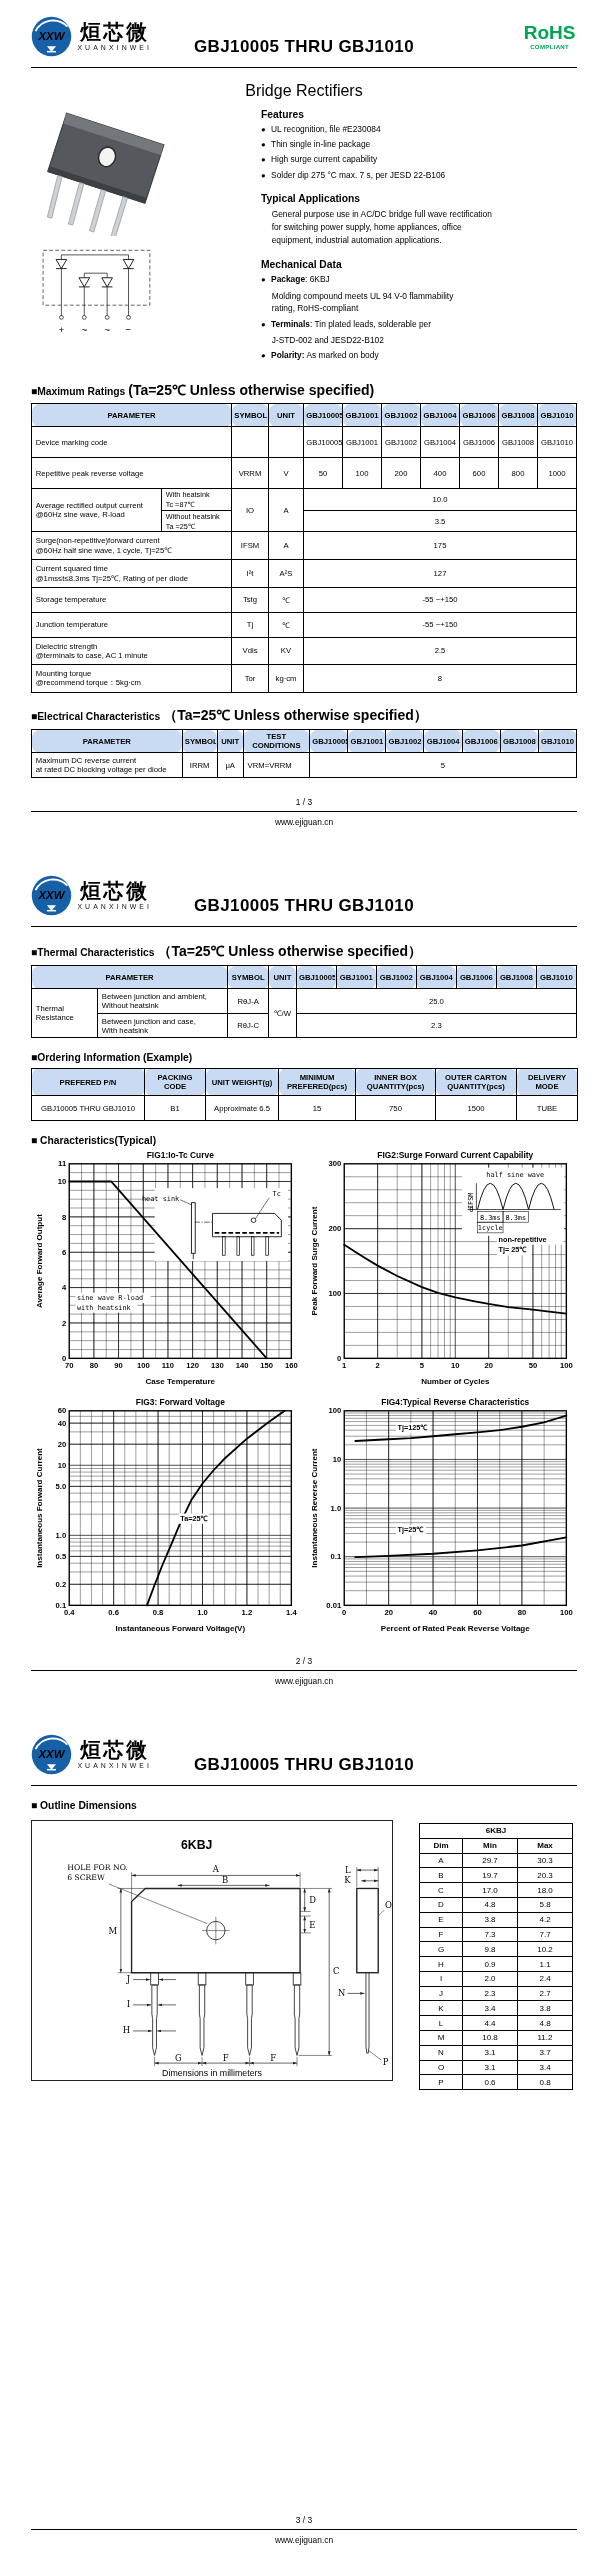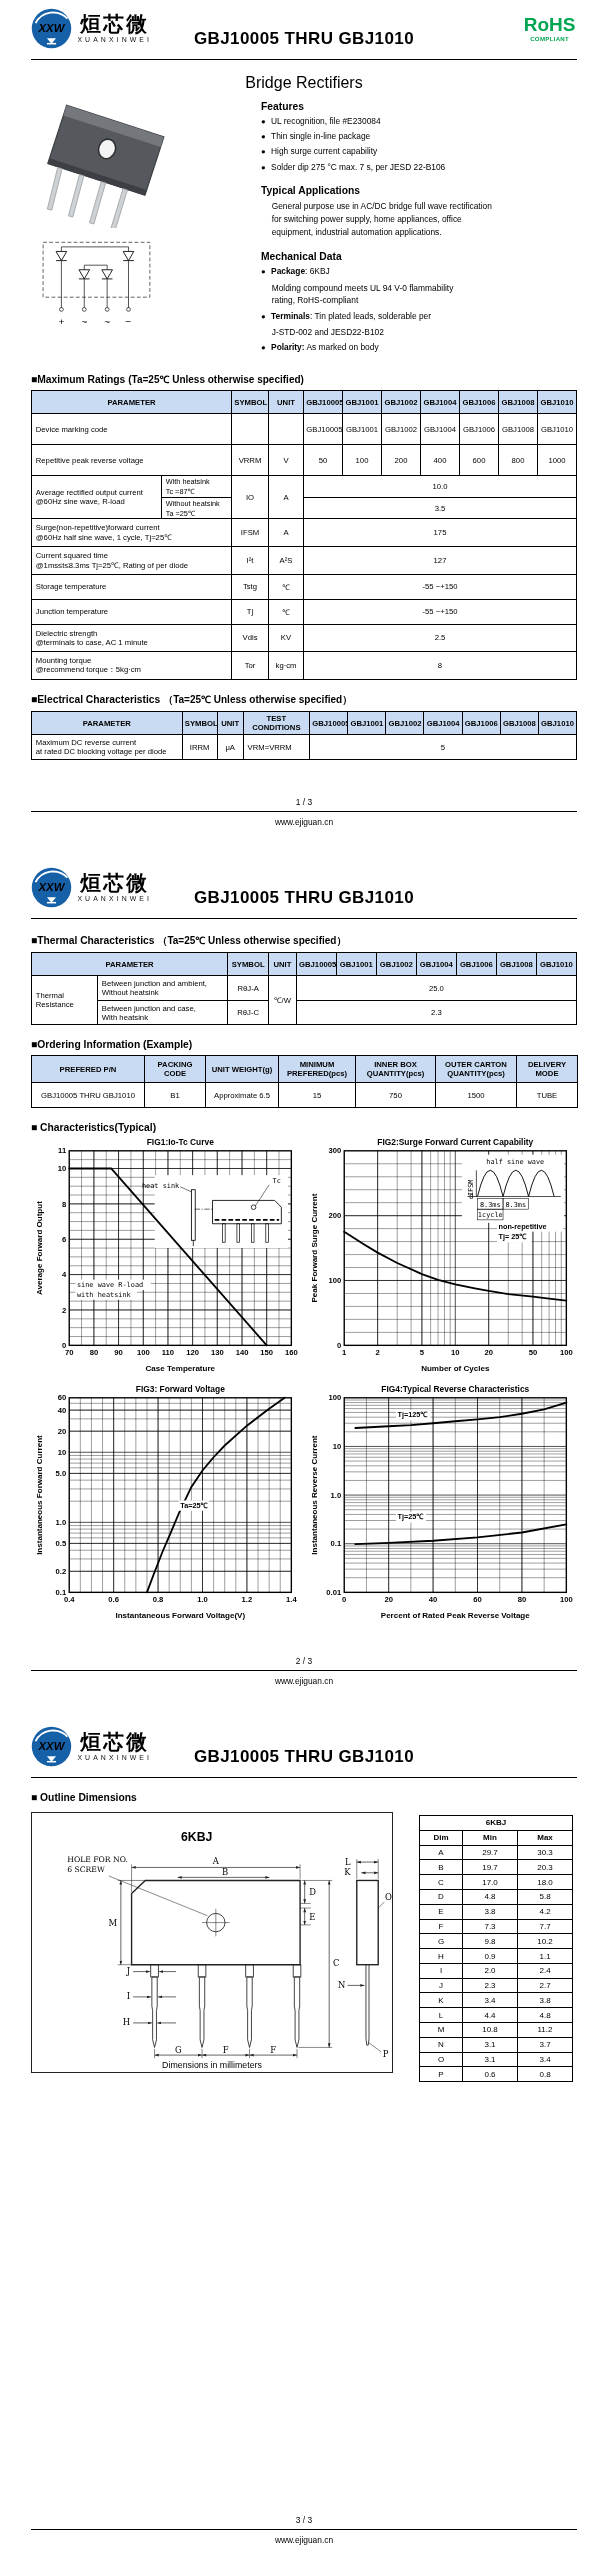--- a/index.html
+++ b/index.html
@@ -1,18 +1,18 @@
 <!DOCTYPE html>
 <html style="font-size:12.2px"><head>
 <meta charset="utf-8">
 <style>
   html,body{margin:0;padding:0;background:#fff;}
   body{width:608px;font-family:"Liberation Sans",sans-serif;color:#000;}
   .page{position:relative;width:608px;height:859px;overflow:hidden;background:#fff;}
-  .content{padding:0 31px;position:relative;}
+  .content{padding:8px 31px;position:relative;}
   
   .hdr{position:relative;height:59px;border-bottom:1.5px solid #000;}
   .logo{position:absolute;left:0;top:8.4px;display:flex;align-items:center;gap:5.4px;}
   .logo-txt{display:flex;flex-direction:column;line-height:1;}
   .logo-cn{font-size:20.7px;font-weight:bold;letter-spacing:2.3px;text-align:center;}
   .logo-en{font-size:6.9px;letter-spacing:3.1px;color:#111;margin-top:2.3px;}
   .hdr-title{position:absolute;left:0;right:0;top:29px;text-align:center;font-size:17px;font-weight:bold;letter-spacing:0.4px;}
   .rohs{position:absolute;right:1.5px;top:15.3px;text-align:center;color:#00a651;font-weight:bold;line-height:1.1;}
   .rohs-1{font-size:19px;}
   .rohs-2{font-size:6.1px;letter-spacing:0.3px;}
@@ -22,26 +22,26 @@
   .col-left{width:230px;flex:none;padding-top:3.1px;}
   .col-right{flex:1;padding-top:1.5px;}
   .sec-h{font-size:10.3px;font-weight:bold;margin:6.1px 0 3.8px;}
   .bullet{display:flex;gap:5.4px;font-size:8.4px;line-height:1.35;margin:3.8px 0;}
   .dot{font-size:7.7px;line-height:1.5;}
   .para div{font-size:8.4px;line-height:1.55;padding-left:10.7px;}
   .mech .cont{font-size:8.4px;line-height:1.5;padding-left:10.7px;}
   .schem{margin-top:7.7px;margin-left:6.1px;}
   
   .tsec{font-size:10.3px;font-weight:bold;margin:13.8px 0 4.6px;}
-  .tsec .cond{font-size:10px;}
+  .tsec .cond{font-size:14px;}
   
   table{border-collapse:collapse;width:100%;table-layout:fixed;}
   .dtable{border:1.5px solid #000;}
   .dtable td,.dtable th{border:0.8px solid #000;font-size:7.7px;padding:0.8px 2.3px;text-align:center;vertical-align:middle;overflow:hidden;}
-  .dtable th{background:#c9dbf2;font-weight:bold;}
+  .dtable th{background:#c9dbf2;font-weight:bold;border-radius:8px;}
   .pl{text-align:left !important;padding-left:3.8px !important;}
   .small{font-size:7.3px !important;}
   .r30{height:23px}.r40{height:31px}.r27{height:20.7px}.r36{height:27.6px}.r33{height:25px}.r32{height:24.5px}
   
   .charts{display:grid;grid-template-columns:1fr 1fr;gap:4.6px 3.1px;margin-top:4.6px;justify-items:center;}
   svg .tick{font:bold 10px "Liberation Sans",sans-serif;fill:#000;}
   svg .ctitle{font:bold 11px "Liberation Sans",sans-serif;fill:#000;}
   svg .alabel{font:bold 10.5px "Liberation Sans",sans-serif;fill:#000;}
   svg .ann{font:bold 9.5px "Liberation Sans",sans-serif;fill:#000;}
   svg .annm{font:9px "DejaVu Sans Mono",monospace;fill:#000;}

